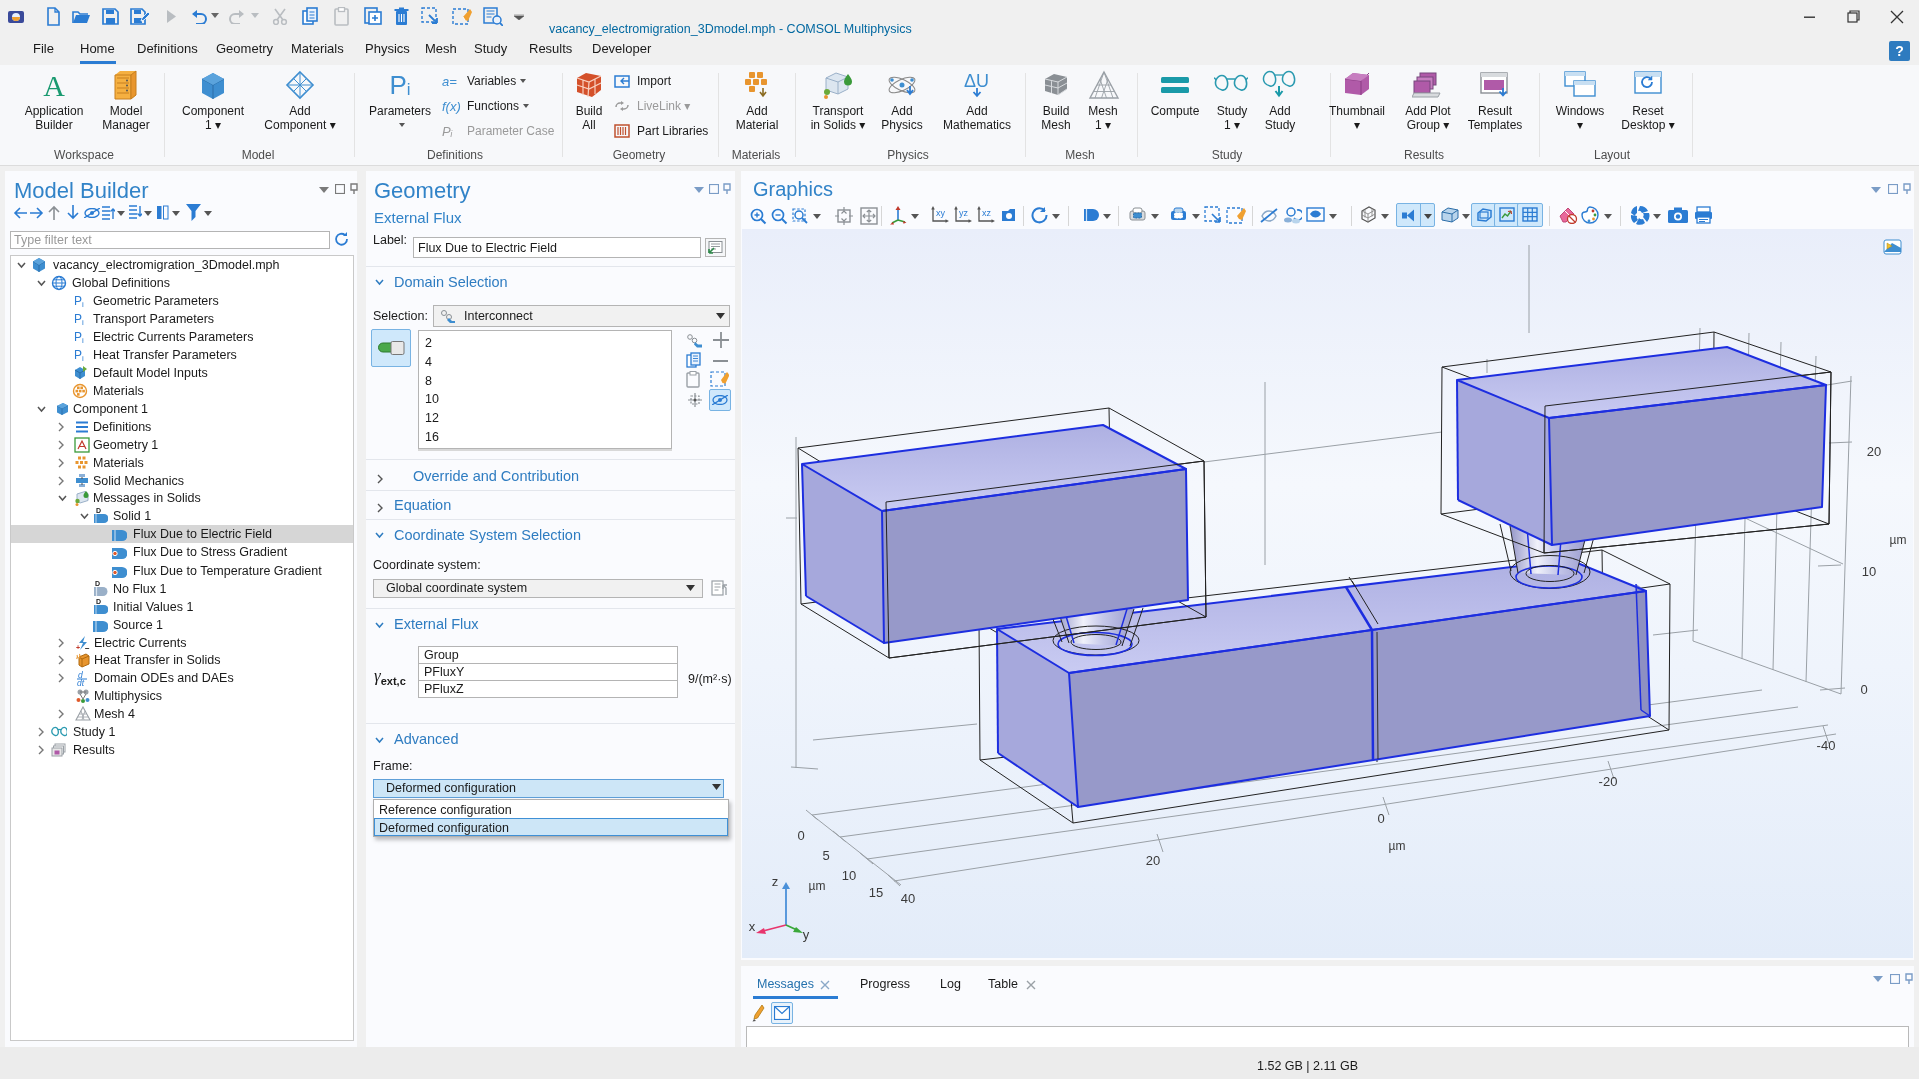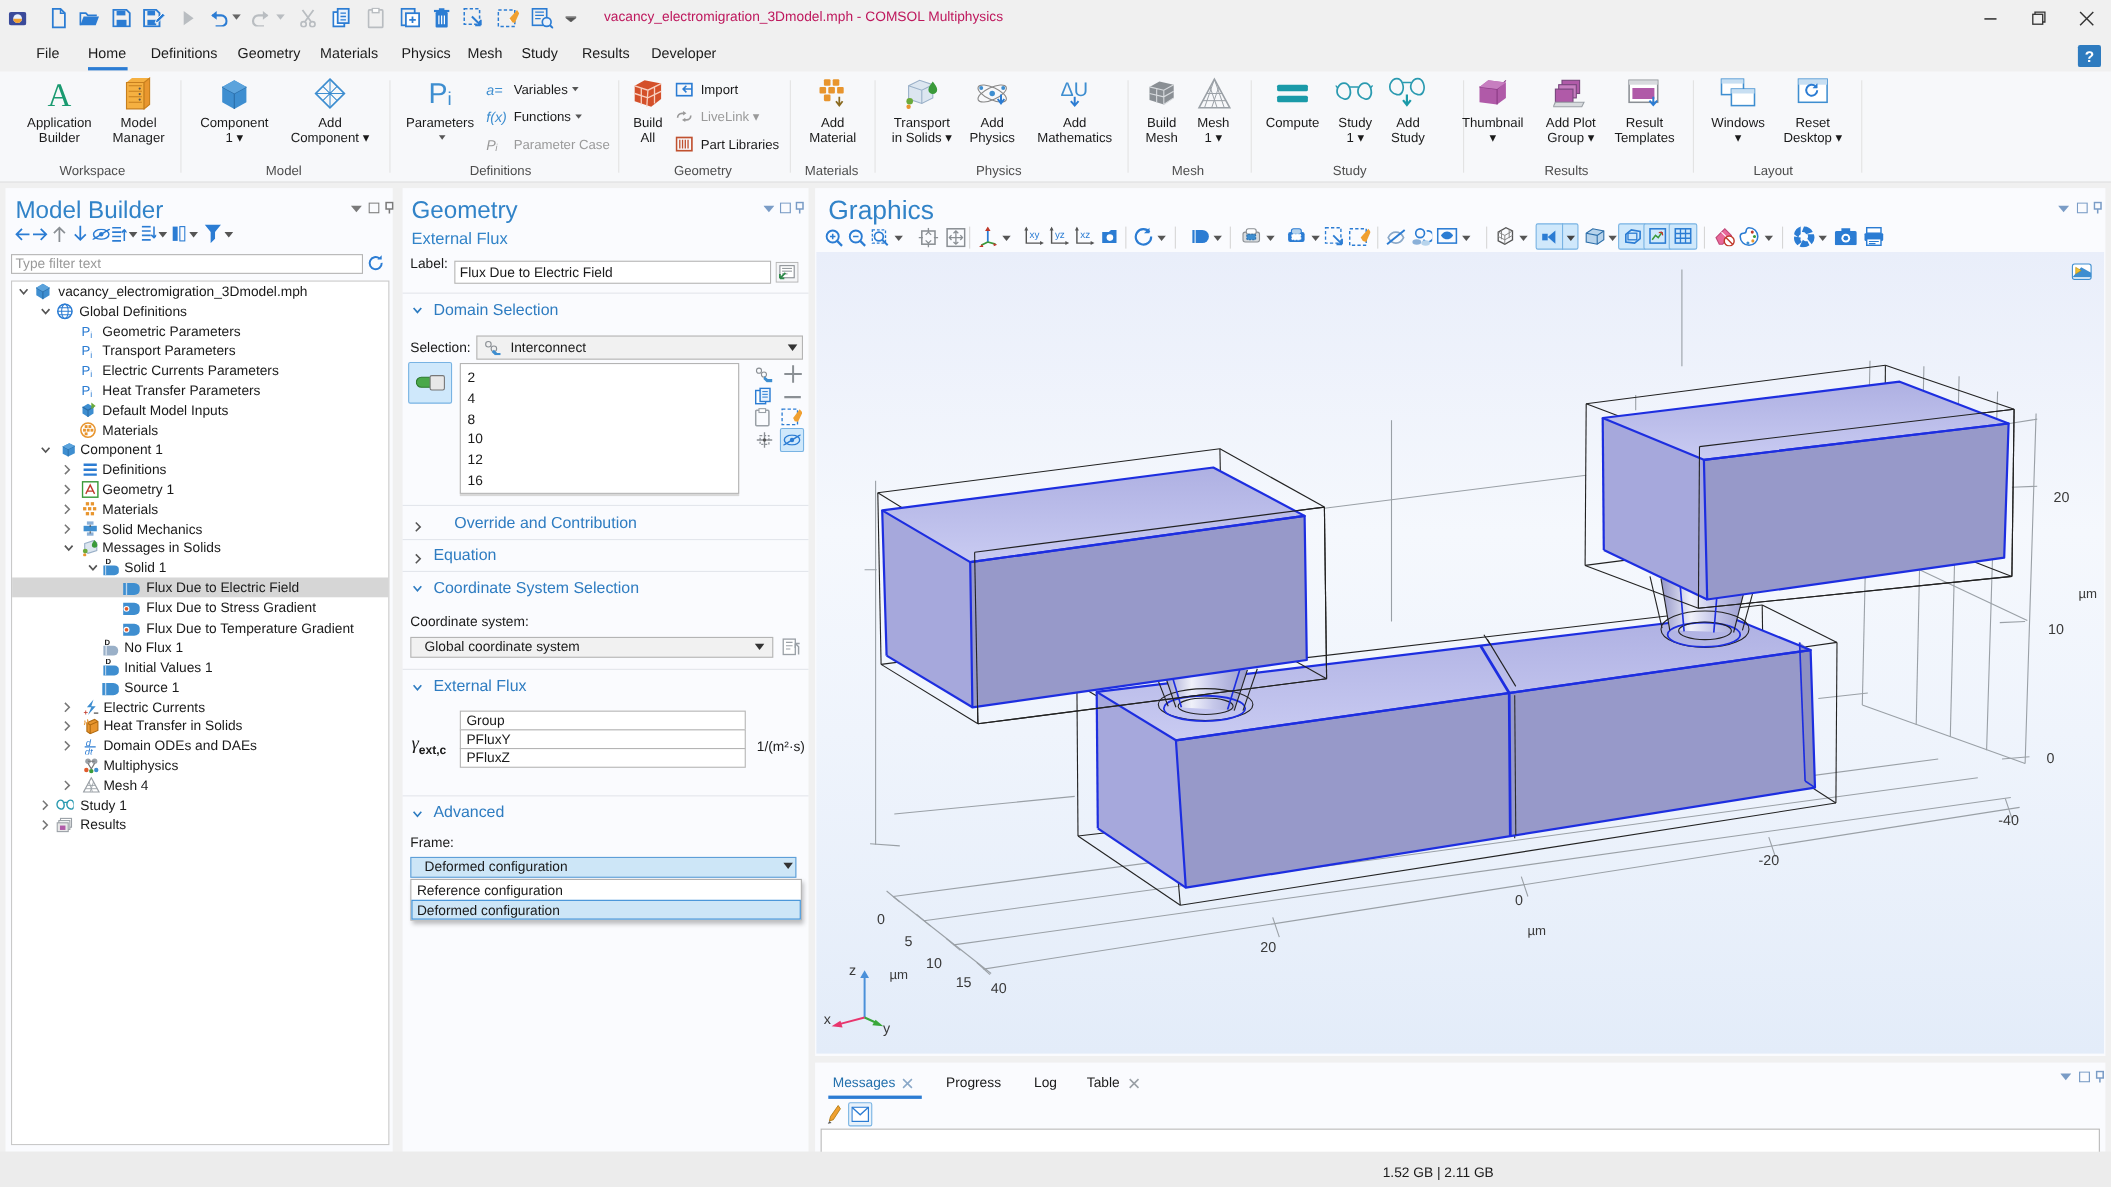--- a/index.html
+++ b/index.html
@@ -1,17 +1,17 @@
 <!DOCTYPE html>
 <html><head><meta charset="utf-8"><style>*{margin:0;padding:0;box-sizing:border-box;}
 html,body{width:1919px;height:1079px;overflow:hidden;}
 body{font-family:"Liberation Sans",sans-serif;font-size:12.5px;color:#1a1a1a;background:#f0f0f0;}
 .ab{position:absolute;}
 #root{position:relative;width:1919px;height:1079px;background:#f0f0f0;overflow:hidden;}
-#titletext{position:absolute;left:549px;top:8px;font-size:12.5px;color:#be185d;}
+#titletext{position:absolute;left:549px;top:22px;font-size:12.5px;color:#0369a1;}
 .menu{position:absolute;top:41px;font-size:13px;color:#1a1a1a;}
 .rsep{position:absolute;width:1px;height:84px;background:#e3e3e3;top:73px;}
 .rlabel{position:absolute;top:148px;font-size:12px;color:#4d4d4d;transform:translateX(-50%);white-space:nowrap;}
 .rtxt{position:absolute;font-size:12px;color:#1a1a1a;text-align:center;transform:translateX(-50%);white-space:nowrap;line-height:13.5px;}
 .rtxts{position:absolute;font-size:12px;color:#1a1a1a;white-space:nowrap;}
 .gray{color:#9a9a9a !important;}
 .crt{display:inline-block;width:0;height:0;border-left:3.5px solid transparent;border-right:3.5px solid transparent;border-top:4px solid #555;vertical-align:2px;margin-left:4px;}
 .panel{position:absolute;background:#fafbfe;}
 .phead{position:absolute;font-size:22px;color:#3183c8;}
 .psub{position:absolute;font-size:15px;color:#3183c8;}
@@ -707,38 +707,38 @@
       <path d="M1 1l3.5 4L8 1" stroke="#2e7cc1" stroke-width="1.5" fill="none"></path>
     </svg>
     <div class="sechead" style="left:394px;top:616px">External Flux</div>
     <div class="ab" style="left:374px;top:666px;font-family:'Liberation Serif';font-style:italic;font-size:17px;color:#1a1a1a">γ<span style="font-size:11px;font-style:normal;font-family:'Liberation Sans';vertical-align:-4px;font-weight:bold">ext,c</span></div>
     <div class="whitebox" style="left:418px;top:646px;width:260px;height:18px;border-color:#b4b4b4"></div>
     <div class="lbl" style="left:424px;top:648px">Group</div>
     <div class="whitebox" style="left:418px;top:663px;width:260px;height:18px;border-color:#b4b4b4"></div>
     <div class="lbl" style="left:424px;top:665px">PFluxY</div>
     <div class="whitebox" style="left:418px;top:680px;width:260px;height:18px;border-color:#b4b4b4"></div>
     <div class="lbl" style="left:424px;top:682px">PFluxZ</div>
-    <div class="lbl" style="left:688px;top:672px">1/(m²·s)</div>
+    <div class="lbl" style="left:688px;top:672px">9/(m²·s)</div>
     <div class="divline" style="left:366px;top:723px;width:369px"></div>
     <svg class="ab" style="left:375px;top:737px" width="9" height="7" viewBox="0 0 9 7">
       <path d="M1 1l3.5 4L8 1" stroke="#2e7cc1" stroke-width="1.5" fill="none"></path>
     </svg>
     <div class="sechead" style="left:394px;top:731px">Advanced</div>
     <div class="lbl" style="left:373px;top:759px">Frame:</div>
     <div class="ab" style="left:373px;top:779px;width:351px;height:19px;background:#cde6f7;border:1px solid #5e9fd8"></div>
     <div class="lbl" style="left:386px;top:781px">Deformed configuration</div>
     <svg class="ab" style="left:712px;top:784px" width="9" height="7" viewBox="0 0 9 7">
       <path d="M0 0h9L4.5 6z" fill="#333"></path>
     </svg>
     <div class="ab" style="left:373px;top:799px;width:356px;height:38px;background:#fff;border:1px solid #b0b0b0;box-shadow:2px 3px 4px rgba(0,0,0,0.25)"></div>
     <div class="lbl" style="left:379px;top:803px">Reference configuration</div>
     <div class="ab" style="left:374px;top:818px;width:354px;height:18px;background:#cde6f7;border:1px solid #3f90d6"></div>
     <div class="lbl" style="left:379px;top:821px">Deformed configuration</div>
     <div class="panel" style="left:741px;top:171px;width:1173px;height:789px"></div>
-    <div class="phead" style="left:753px;top:178px;font-size:24px">Graphics</div>
+    <div class="phead" style="left:753px;top:178px;font-size:20px">Graphics</div>
     <svg class="ab" style="left:1871px;top:186px" width="10" height="8" viewBox="0 0 10 8">
       <path d="M0 1h10L5 7z" fill="#7a9cc6"></path>
     </svg>
     <svg class="ab" style="left:1888px;top:184px" width="10" height="10" viewBox="0 0 10 10">
       <rect x="0.5" y="0.5" width="9" height="9" fill="none" stroke="#7a9cc6" stroke-width="1.2"></rect>
     </svg>
     <svg class="ab" style="left:1903px;top:183px" width="8" height="12" viewBox="0 0 8 12">
       <path d="M1 1h6v6H1zM4 7v4" stroke="#7a9cc6" stroke-width="1.4" fill="none"></path>
     </svg>
     <svg class="ab" style="left:750px;top:208px" width="17" height="17" viewBox="0 0 17 17">

